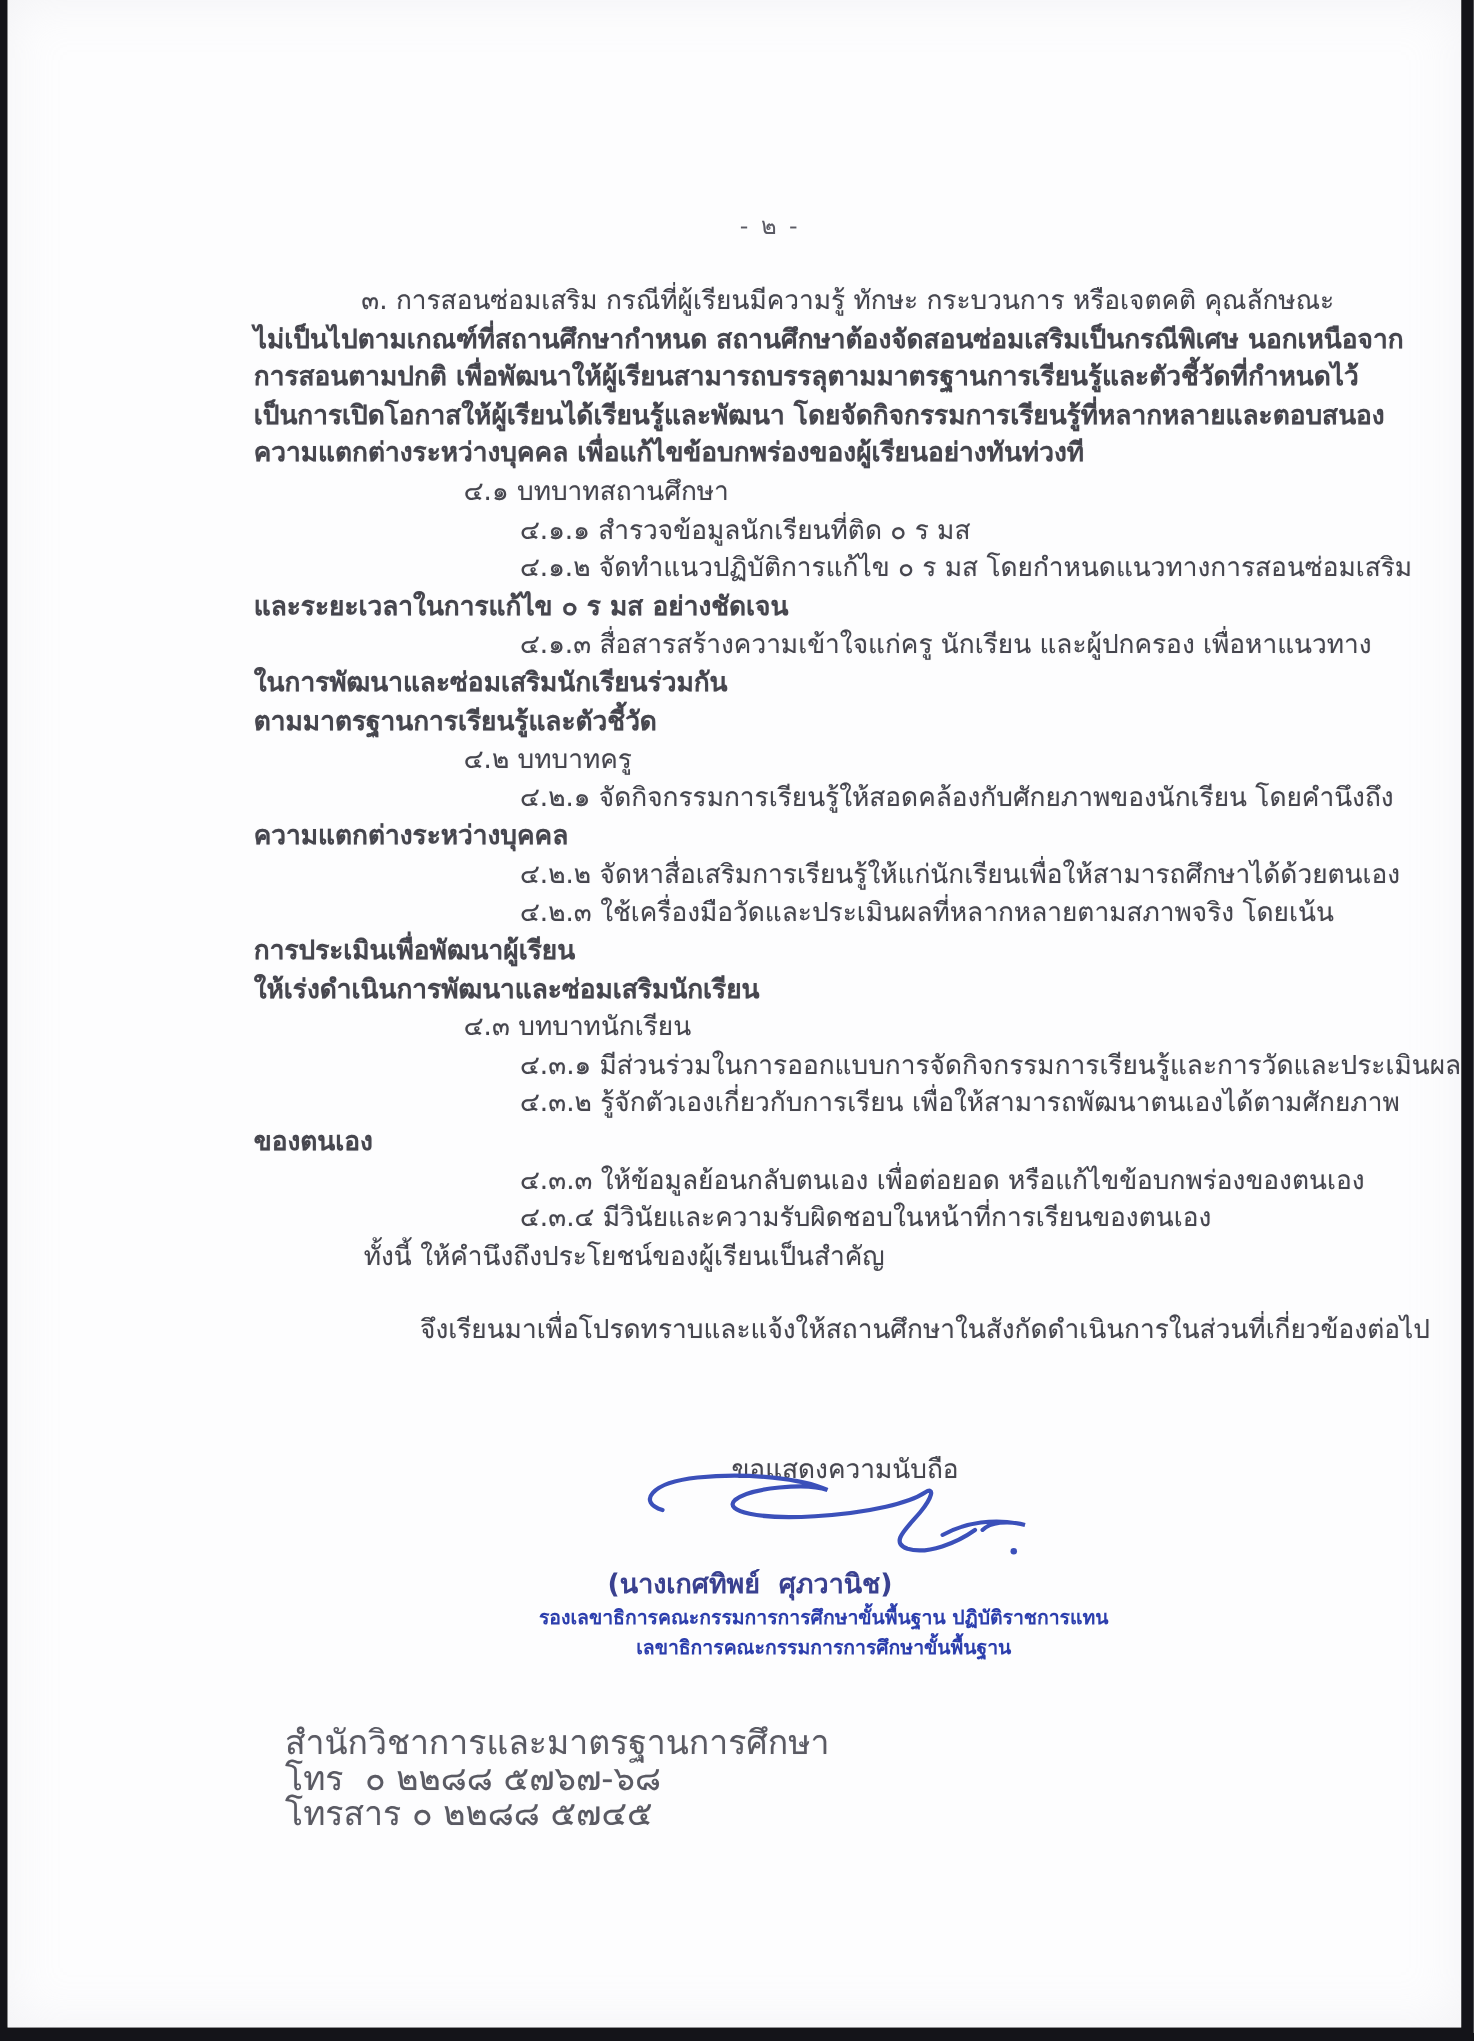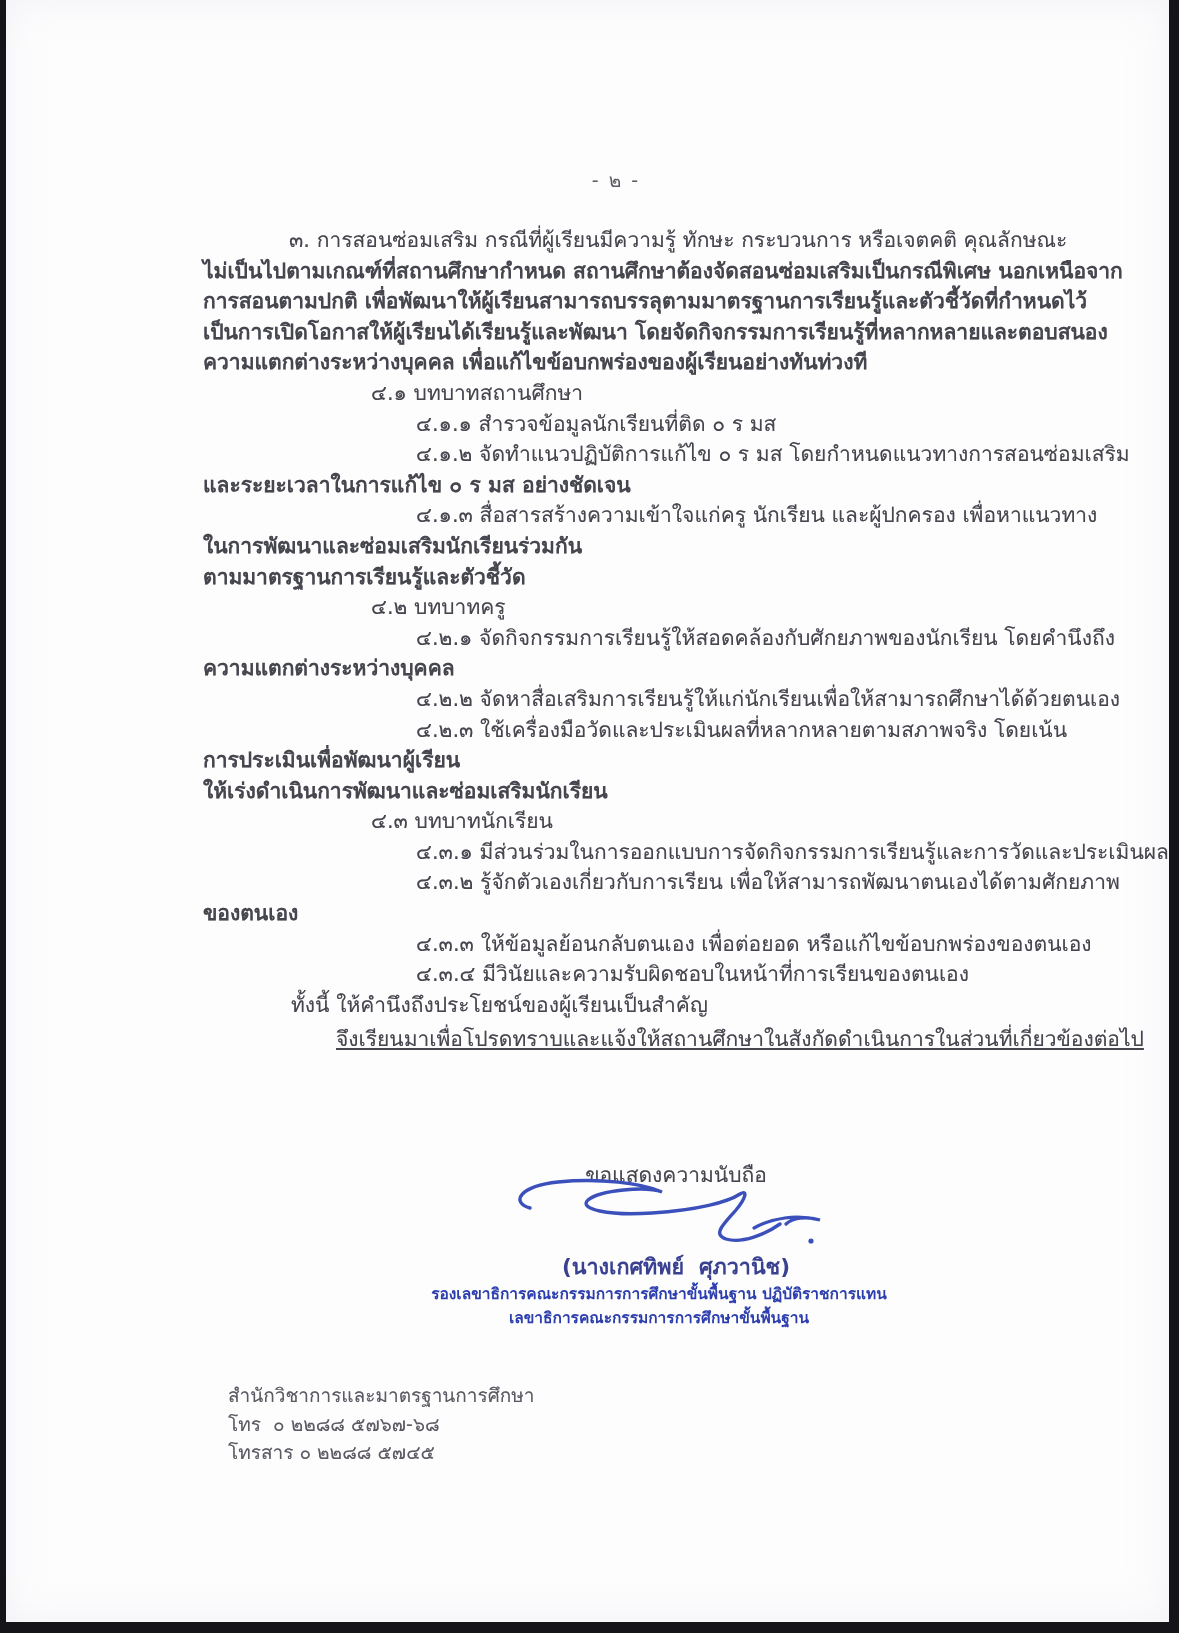--- a/index.html
+++ b/index.html
@@ -27,45 +27,45 @@
     font-size:21px;line-height:30.6px;
     color:#46464e;
     text-shadow:0 0 0.6px rgba(70,70,82,0.35);
   }
   .line{white-space:pre;}
   .in-0{padding-left:0;font-weight:bold;}
   .in-1{padding-left:86px;margin-top:12px;}
   .in-2{padding-left:168px;}
   .in-3{padding-left:213px;}
   .in-t{padding-left:88px;}
-  .in-j{padding-left:133px;margin-top:4px;text-decoration:underline;}
+  .in-j{padding-left:133px;margin-top:28px;}
   .salutation{
     position:absolute;top:1158px;left:480px;width:380px;
     text-align:center;font-size:21px;color:#46464e;
     text-shadow:0 0 0.6px rgba(70,70,82,0.35);
     white-space:pre;
   }
   .signature-wrap{
     position:absolute;top:1168px;left:490px;width:360px;height:90px;
   }
   .signer-name{
     position:absolute;top:1249px;left:480px;width:380px;
-    text-align:center;font-size:21.5px;font-weight:bold;
+    font-size:21.5px;font-weight:bold;
     color:#3a4190;white-space:pre;
   }
   .signer-role{
     position:absolute;left:383px;width:540px;
     text-align:center;font-size:15.5px;font-weight:bold;
     color:#2c3ead;white-space:pre;
   }
   .role-1{top:1281px;}
   .role-2{top:1305px;}
   .footer{
     position:absolute;left:222px;top:1381px;
-    font-size:19px;line-height:28.5px;color:#5a5a63;
+    font-size:27px;line-height:28.5px;color:#5a5a63;
     text-shadow:0 0 0.6px rgba(90,90,100,0.3);
   }
   .footer div{white-space:pre;}
 </style>
 </head>
 <body>
 
 <div class="page">
   <div class="doc">
 

